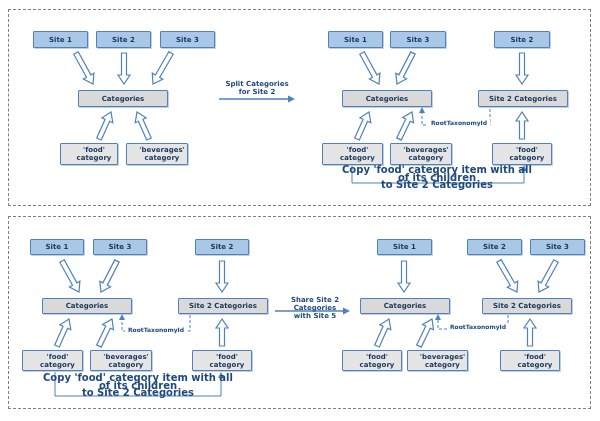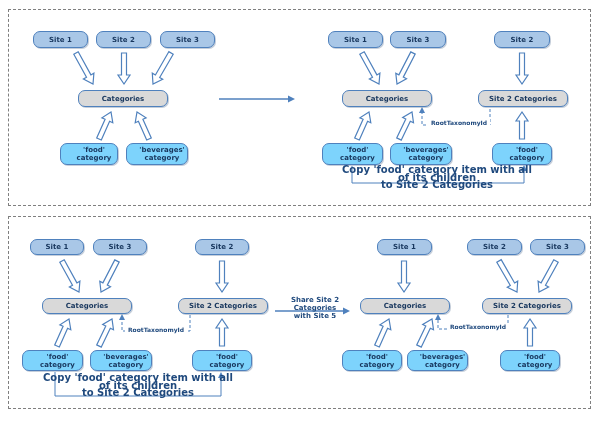--- a/index.html
+++ b/index.html
@@ -5,28 +5,28 @@
   html,body{margin:0;padding:0;background:#ffffff;}
   #stage{
     position:relative;width:600px;height:421px;background:#ffffff;
     font-family:"DejaVu Sans","Liberation Sans",sans-serif;overflow:hidden;
   }
   .panel{position:absolute;border:1px dashed #7f7f7f;background:transparent;}
   #panel1{left:8px;top:9px;width:581px;height:195px;}
   #panel2{left:8px;top:216px;width:581px;height:191px;}
   #arrow-layer{position:absolute;left:0;top:0;}
   .box{
-    position:absolute;box-sizing:border-box;border:1.5px solid #4f81bd;border-radius:7px;
+    position:absolute;box-sizing:border-box;border:1.5px solid #4f81bd;border-radius:1px;
     display:flex;flex-direction:column;align-items:center;justify-content:center;
     color:#17365d;font-weight:bold;font-size:7px;line-height:8px;text-align:center;
     box-shadow:1px 1px 0 rgba(90,115,150,0.35);
   }
   .site{background:#a9c7e7;}
   .cat{background:#d9d9d9;}
-  .child{background:#7dd3fc;padding-left:10px;}
+  .child{background:#e5e5e5;padding-left:10px;}
   .note{position:absolute;color:#1f497d;font-weight:bold;text-align:center;}
   .rt-label{font-size:6px;line-height:7px;background:#ffffff;padding:0 1px;white-space:nowrap;}
   .copy-note{font-size:10px;line-height:7.5px;}
   .trans{font-size:7px;line-height:8px;}
   .note span,.box span{display:block;}
 </style>
 </head>
 <body>
 
 <div id="stage">
@@ -80,20 +80,24 @@
   <div class="box cat" style="left:78px;top:90px;width:90px;height:17px;">Categories</div>
   <div class="box child" style="left:60px;top:143px;width:58px;height:22px;">
     <span>'food'</span>
     <span>category</span>
   </div>
   <div class="box child" style="left:126px;top:143px;width:62px;height:22px;">
     <span>'beverages'</span>
     <span>category</span>
   </div>
 
+  <div class="note trans" style="left:212px;top:80px;width:90px;">
+    <span>Split Categories</span>
+    <span>for Site 2</span>
+  </div>
 
   <div class="box site" style="left:328px;top:31px;width:55px;height:17px;">Site 1</div>
   <div class="box site" style="left:390px;top:31px;width:56px;height:17px;">Site 3</div>
   <div class="box site" style="left:494px;top:31px;width:56px;height:17px;">Site 2</div>
   <div class="box cat" style="left:342px;top:90px;width:90px;height:17px;">Categories</div>
   <div class="box cat" style="left:478px;top:90px;width:90px;height:17px;">Site 2 Categories</div>
   <div class="box child" style="left:322px;top:143px;width:61px;height:22px;">
     <span>'food'</span>
     <span>category</span>
   </div>

